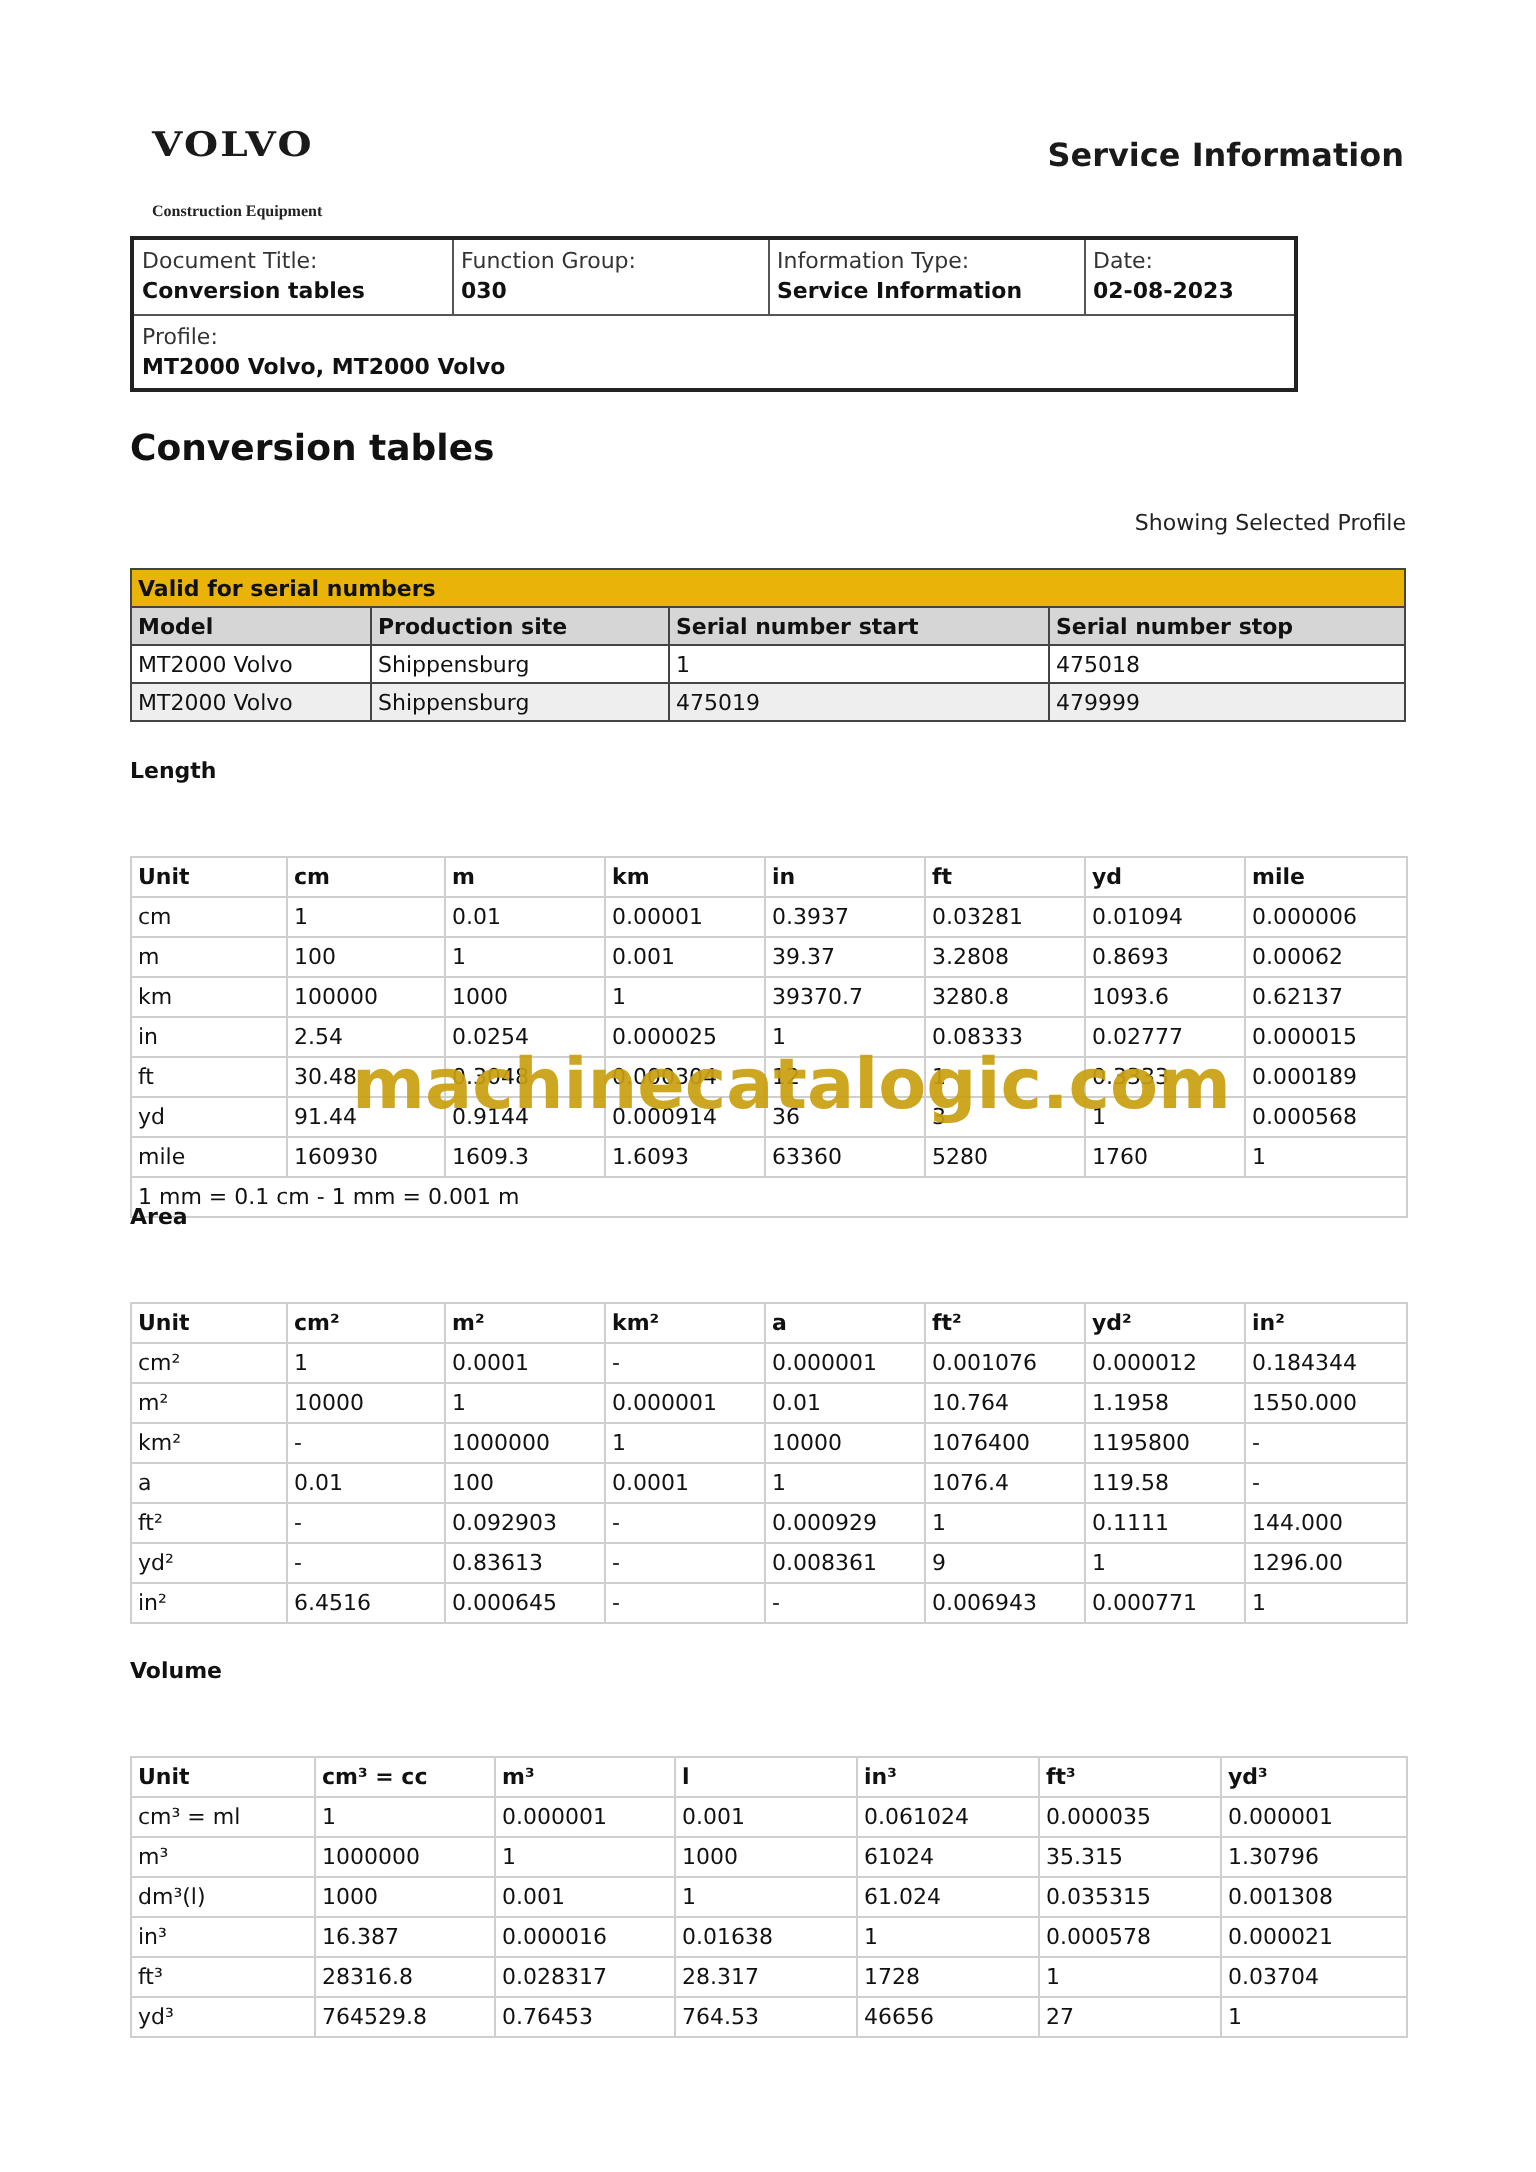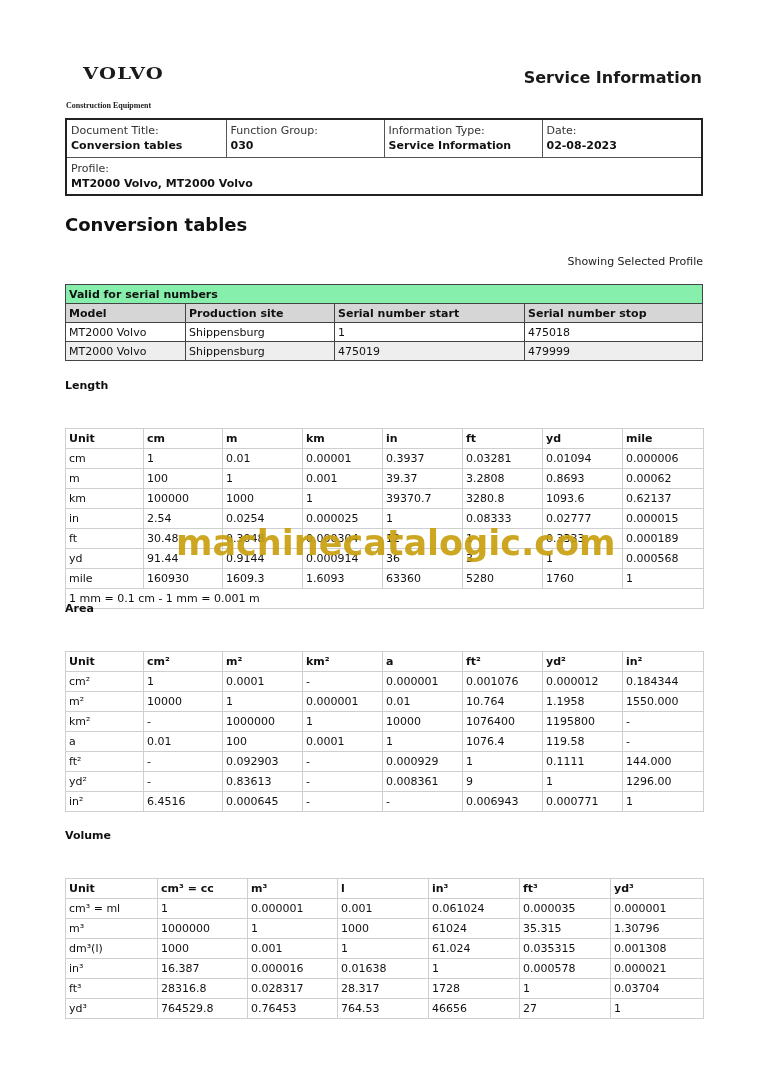--- a/index.html
+++ b/index.html
@@ -1,35 +1,35 @@
 <!DOCTYPE html>
 <html><head>
 <meta charset="utf-8">
 <style>
   * { box-sizing: border-box; margin: 0; padding: 0; }
   html, body { width: 768px; height: 1086px; background: #ffffff; }
   body { position: relative; font-family: "DejaVu Sans", sans-serif; color: #111; font-size: 11px; overflow: hidden; }
 
-  .logo { position: absolute; left: 66px; top: 64px; text-align: right; }
+  .logo { position: absolute; left: 76px; top: 64px; }
   .logo-word { font-family: "DejaVu Serif", serif; font-weight: bold; font-size: 17px; letter-spacing: 1px; color: #1a1a1a; line-height: 18px; transform: scaleX(1.15); transform-origin: left; }
   .logo-sub { font-family: Liberation Serif, serif; font-weight: bold; font-size: 8px; color: #222; margin-top: 19px; }
 
   .doc-type { position: absolute; right: 66px; top: 68px; font-weight: bold; font-size: 16px; color: #1a1a1a; }
 
-  .meta { position: absolute; left: 65px; top: 118px; width: 638px; border: 2px solid #222; border-collapse: collapse; }
+  .meta { position: absolute; left: 65px; top: 118px; width: 584px; border: 2px solid #222; border-collapse: collapse; }
   .meta td { border: 1px solid #555; padding: 3px 4px 3px 4px; vertical-align: top; height: 38px; }
   .meta .lbl { font-size: 11px; color: #333; line-height: 15px; }
   .meta .val { font-size: 11px; font-weight: bold; line-height: 15px; }
 
   .title { position: absolute; left: 65px; top: 214px; font-weight: bold; font-size: 18px; color: #111; }
   .profile-note { position: absolute; right: 65px; top: 255px; font-size: 11px; color: #222; }
 
   table.serial { position: absolute; left: 65px; top: 284px; width: 638px; border-collapse: collapse; border: 1px solid #333; }
   table.serial td, table.serial th { border: 1px solid #444; padding: 2px 3px; font-size: 11px; text-align: left; height: 19px; }
-  table.serial .cap { background: #86efac; font-weight: bold; }
+  table.serial .cap { background: #eab308; font-weight: bold; }
   table.serial th { background: #d6d6d6; font-weight: bold; }
   table.serial tr.alt td { background: #eeeeee; }
 
   .sect { position: absolute; left: 65px; font-weight: bold; font-size: 11px; }
 
   table.conv { position: absolute; left: 65px; width: 638px; border-collapse: collapse; table-layout: fixed; margin-top: 20px; }
   table.conv td, table.conv th { border: 1px solid #cfcfcf; padding: 0 3px; font-size: 11px; text-align: left; height: 20px; font-weight: normal; white-space: nowrap; }
   table.conv th { font-weight: bold; }
   table.conv td.note { border-color: #cfcfcf; }
 

